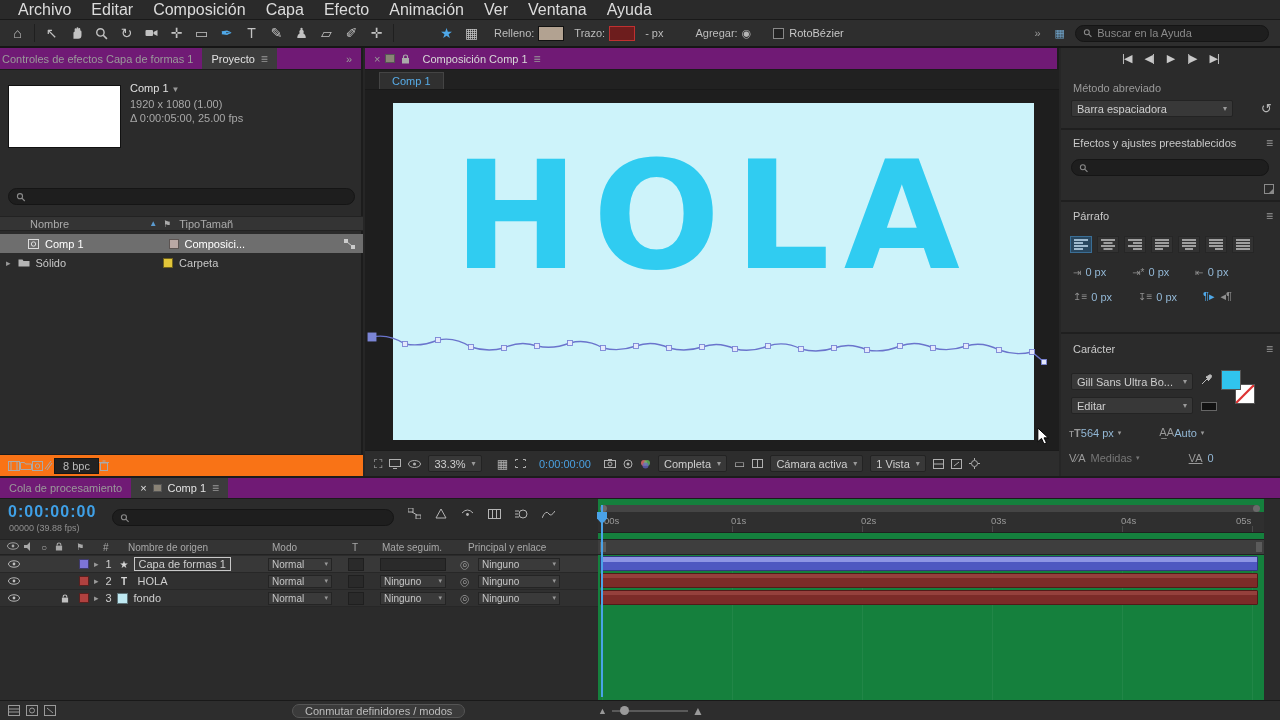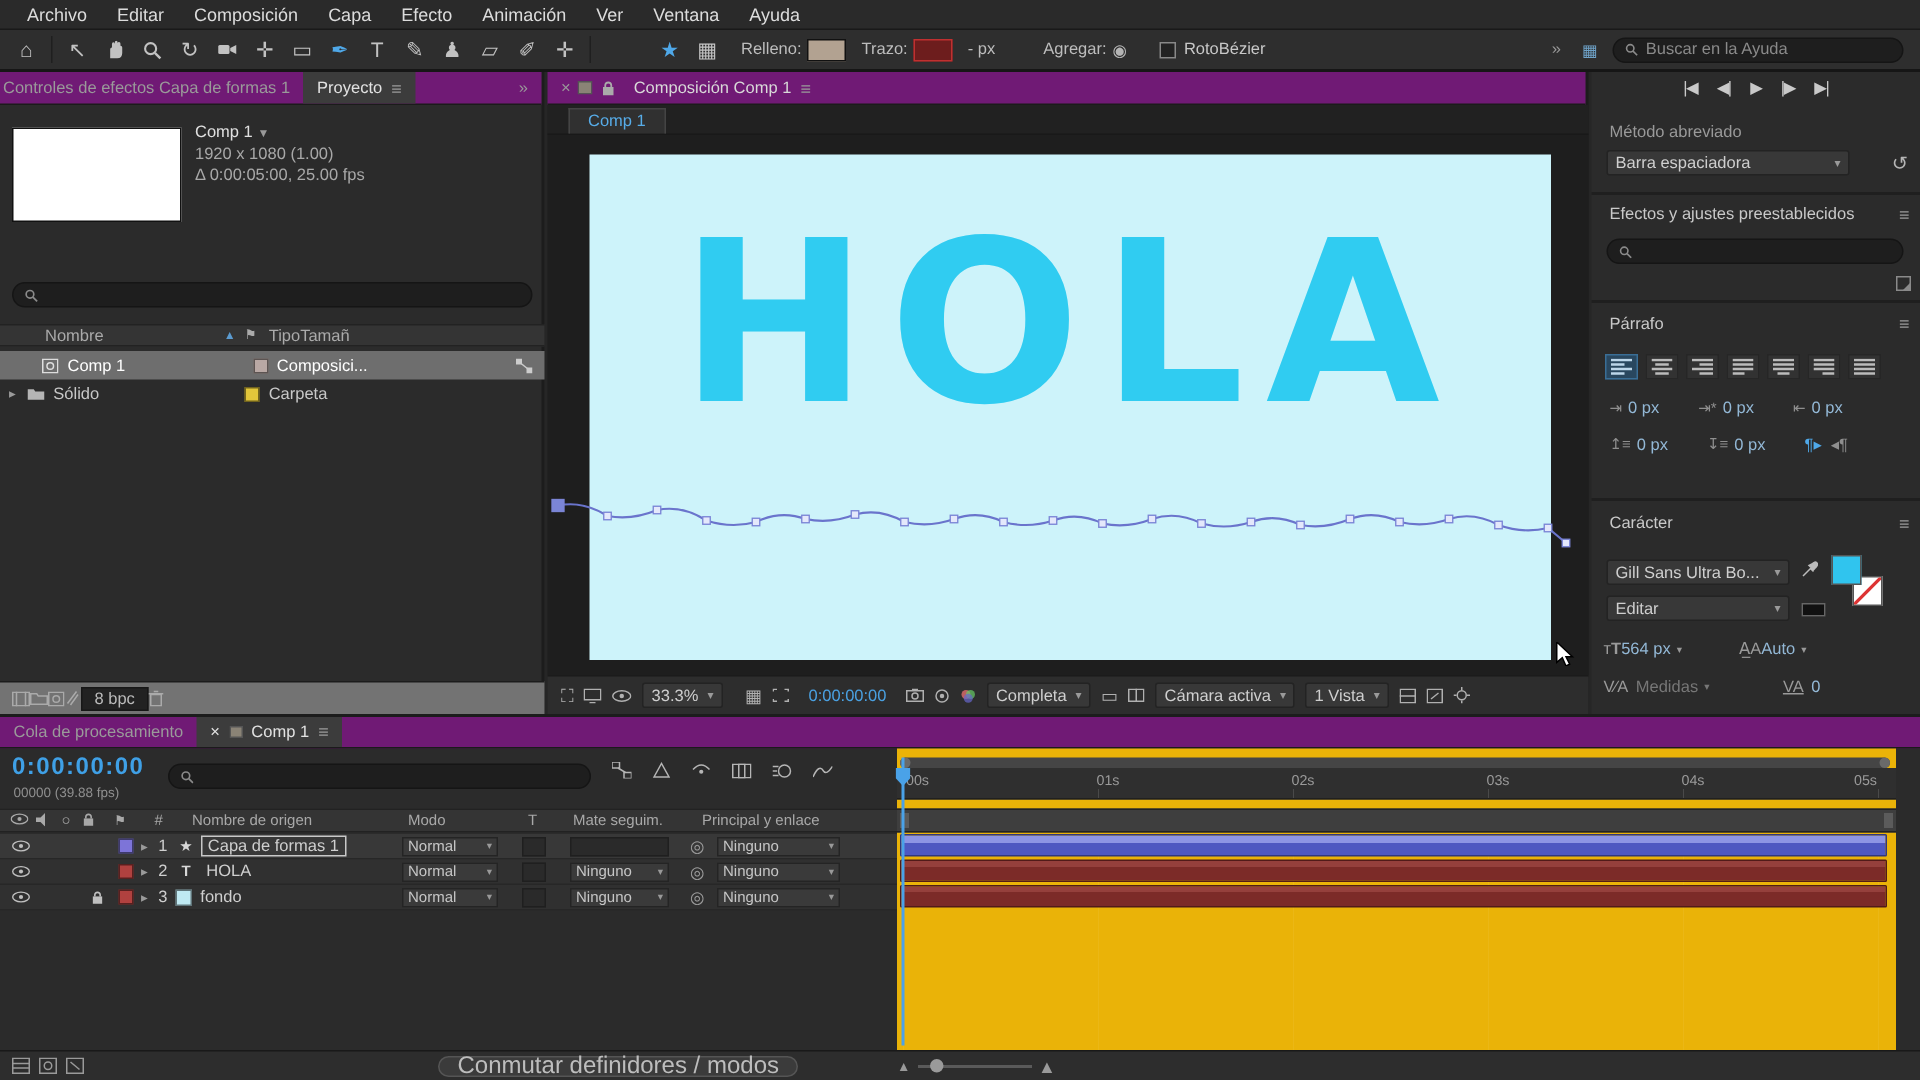--- a/index.html
+++ b/index.html
@@ -3,21 +3,21 @@
 <meta charset="utf-8">
 <style>
   * { margin:0; padding:0; box-sizing:border-box; }
   html,body { width:1280px; height:720px; background:#1d1d1d; }
   body { font-family:"Liberation Sans","DejaVu Sans",sans-serif; font-size:11px; color:#c8c8c8; }
   #root { position:relative; width:1280px; height:720px; background:#262626; overflow:hidden; }
 
   
   .menubar { position:absolute; left:0; top:0; width:1280px; height:20px; background:#2a2a2a;
              border-bottom:1px solid #191919; display:flex; align-items:center; padding-left:8px; }
-  .menu-item { padding:0 10px; font-size:12px; color:#dcdcdc; }
+  .menu-item { padding:0 10px; font-size:16px; color:#dcdcdc; }
 
   
   .toolbar { position:absolute; left:0; top:20px; width:1280px; height:28px; background:#2e2e2e;
              border-bottom:2px solid #161616; display:flex; align-items:center; padding:0 5px; }
   .tool { width:25px; height:24px; display:inline-flex; align-items:center; justify-content:center;
           color:#c2c2c2; font-size:14px; }
   .tool.sel { color:#4fa8e8; }
   .tb-sep { width:1px; height:18px; background:#1f1f1f; margin:0 4px; }
   .tb-label { color:#bdbdbd; margin:0 4px 0 10px; }
   .swatch { width:26px; height:15px; border:1px solid #111; display:inline-block; }
@@ -43,21 +43,21 @@
   .left-panel { position:absolute; left:0; top:48px; width:363px; height:428px; background:#2b2b2b;
                 border-right:2px solid #1c1c1c; }
   .proj-thumb { position:absolute; left:8px; top:37px; width:113px; height:63px; background:#ffffff; border:1px solid #111; }
   .proj-info { position:absolute; left:130px; top:33px; line-height:14px; }
   .proj-search { position:absolute; left:8px; top:140px; width:347px; }
   .proj-header { position:absolute; left:0; top:168px; width:363px; height:15px; background:#343434;
                  border-top:1px solid #222; border-bottom:1px solid #222; display:flex; align-items:center; color:#aaa; }
   .proj-row { position:absolute; left:0; width:363px; height:19px; display:flex; align-items:center; }
   .proj-row.sel { background:#6e6e6e; color:#fff; }
   .chip { width:10px; height:10px; border:1px solid rgba(0,0,0,.5); display:inline-block; }
-  .proj-bottom { position:absolute; left:0; bottom:0; width:363px; height:22px; background:#737373;
+  .proj-bottom { position:absolute; left:0; bottom:0; width:363px; height:22px; background:#f97316;
                  border-top:1px solid #1c1c1c; display:flex; align-items:center; gap:0; padding:0 8px; }
   .bpc-box { background:#222; border:1px solid #171717; padding:1px 8px; color:#bbb; }
 
   
   .comp-panel { position:absolute; left:365px; top:48px; width:694px; height:428px; background:#252525;
                 border-right:2px solid #1c1c1c; }
   .comp-subtabs { position:absolute; left:0; top:22px; width:694px; height:20px; background:#212121;
                   border-bottom:1px solid #191919; display:flex; align-items:flex-end; padding-left:14px; }
   .comp-subtab { background:#303030; border:1px solid #444; border-bottom:none; color:#57ace8;
                  padding:2px 12px; font-size:11px; }
@@ -93,21 +93,21 @@
   .tl-header { position:absolute; left:0; top:40px; width:598px; height:16px; background:#343434;
                border-top:1px solid #222; border-bottom:1px solid #222; color:#a8a8a8; font-size:10px; }
   .tl-hcell { position:absolute; top:2px; }
   .layer-row { position:absolute; left:0; width:598px; height:17px; background:#303030;
                border-bottom:1px solid #272727; display:flex; align-items:center; color:#cfcfcf; }
   .lr-cell { flex:none; display:flex; align-items:center; justify-content:center; }
   .mini-dd { display:inline-flex; align-items:center; justify-content:space-between; background:#3a3a3a;
              border:1px solid #242424; height:13px; padding:0 3px; color:#c6c6c6; font-size:10px; }
   .mini-dd .caret { font-size:7px; color:#999; }
   .sunken { background:#2a2a2a; border:1px solid #1f1f1f; height:13px; }
-  .tl-right { position:absolute; left:598px; top:0; width:666px; height:203px; background:#eab308; }
+  .tl-right { position:absolute; left:598px; top:0; width:666px; height:203px; background:#15803d; }
   .navigator { position:absolute; left:2px; top:6px; width:660px; height:7px; background:#454545; border-radius:4px; }
   .navigator::before,.navigator::after { content:""; position:absolute; top:0; width:7px; height:7px;
         border-radius:50%; background:#6a6a6a; }
   .navigator::before { left:0; } .navigator::after { right:0; }
   .ruler { position:absolute; left:0; top:13px; width:666px; height:21px; background:#2f2f2f;
            border-bottom:1px solid #202020; color:#9a9a9a; font-size:9.5px;
            background-image:repeating-linear-gradient(to right, #4a4a4a 0 1px, transparent 1px 130px);
            background-position:4px bottom; background-size:100% 6px; background-repeat:no-repeat; }
   .ruler span { position:absolute; top:3px; }
   .workarea { position:absolute; left:0; top:40px; width:666px; height:16px; background:#3e3e3e;
@@ -121,21 +121,21 @@
   .tbar.blue { background:linear-gradient(180deg,#8d95e4 0 38%,#4e58c1 38% 100%); border:1px solid #30377f; }
   .tbar.red { background:linear-gradient(180deg,#95403c 0 30%,#7c2b28 30% 100%); border:1px solid #511b19; }
   .cti { position:absolute; left:3px; top:6px; width:2px; height:192px; background:#4aa2e8; }
   .cti-handle { position:absolute; left:-4px; top:7px; width:10px; height:12px; background:#4aa2e8;
                 clip-path:polygon(0 0,100% 0,100% 55%,50% 100%,0 55%); }
 
   
   .statusbar { position:absolute; left:0; top:700px; width:1280px; height:20px; background:#2d2d2d;
                border-top:1px solid #191919; }
   .footer-btn { position:absolute; left:292px; top:3px; height:14px; background:#3b3b3b; border:1px solid #555;
-                border-radius:7px; color:#bdbdbd; font-size:16px; padding:0 12px; display:flex; align-items:center; }
+                border-radius:7px; color:#bdbdbd; font-size:11px; padding:0 12px; display:flex; align-items:center; }
   .zoom-track { position:absolute; left:612px; top:9px; width:76px; height:2px; background:#5a5a5a; }
   .zoom-knob { position:absolute; left:620px; top:5px; width:9px; height:9px; border-radius:50%; background:#9a9a9a; }
   .mountain { position:absolute; top:5px; color:#9a9a9a; font-size:9px; }
 </style>
 </head>
 <body>
 
 <div id="root">
 
   <div class="menubar">

